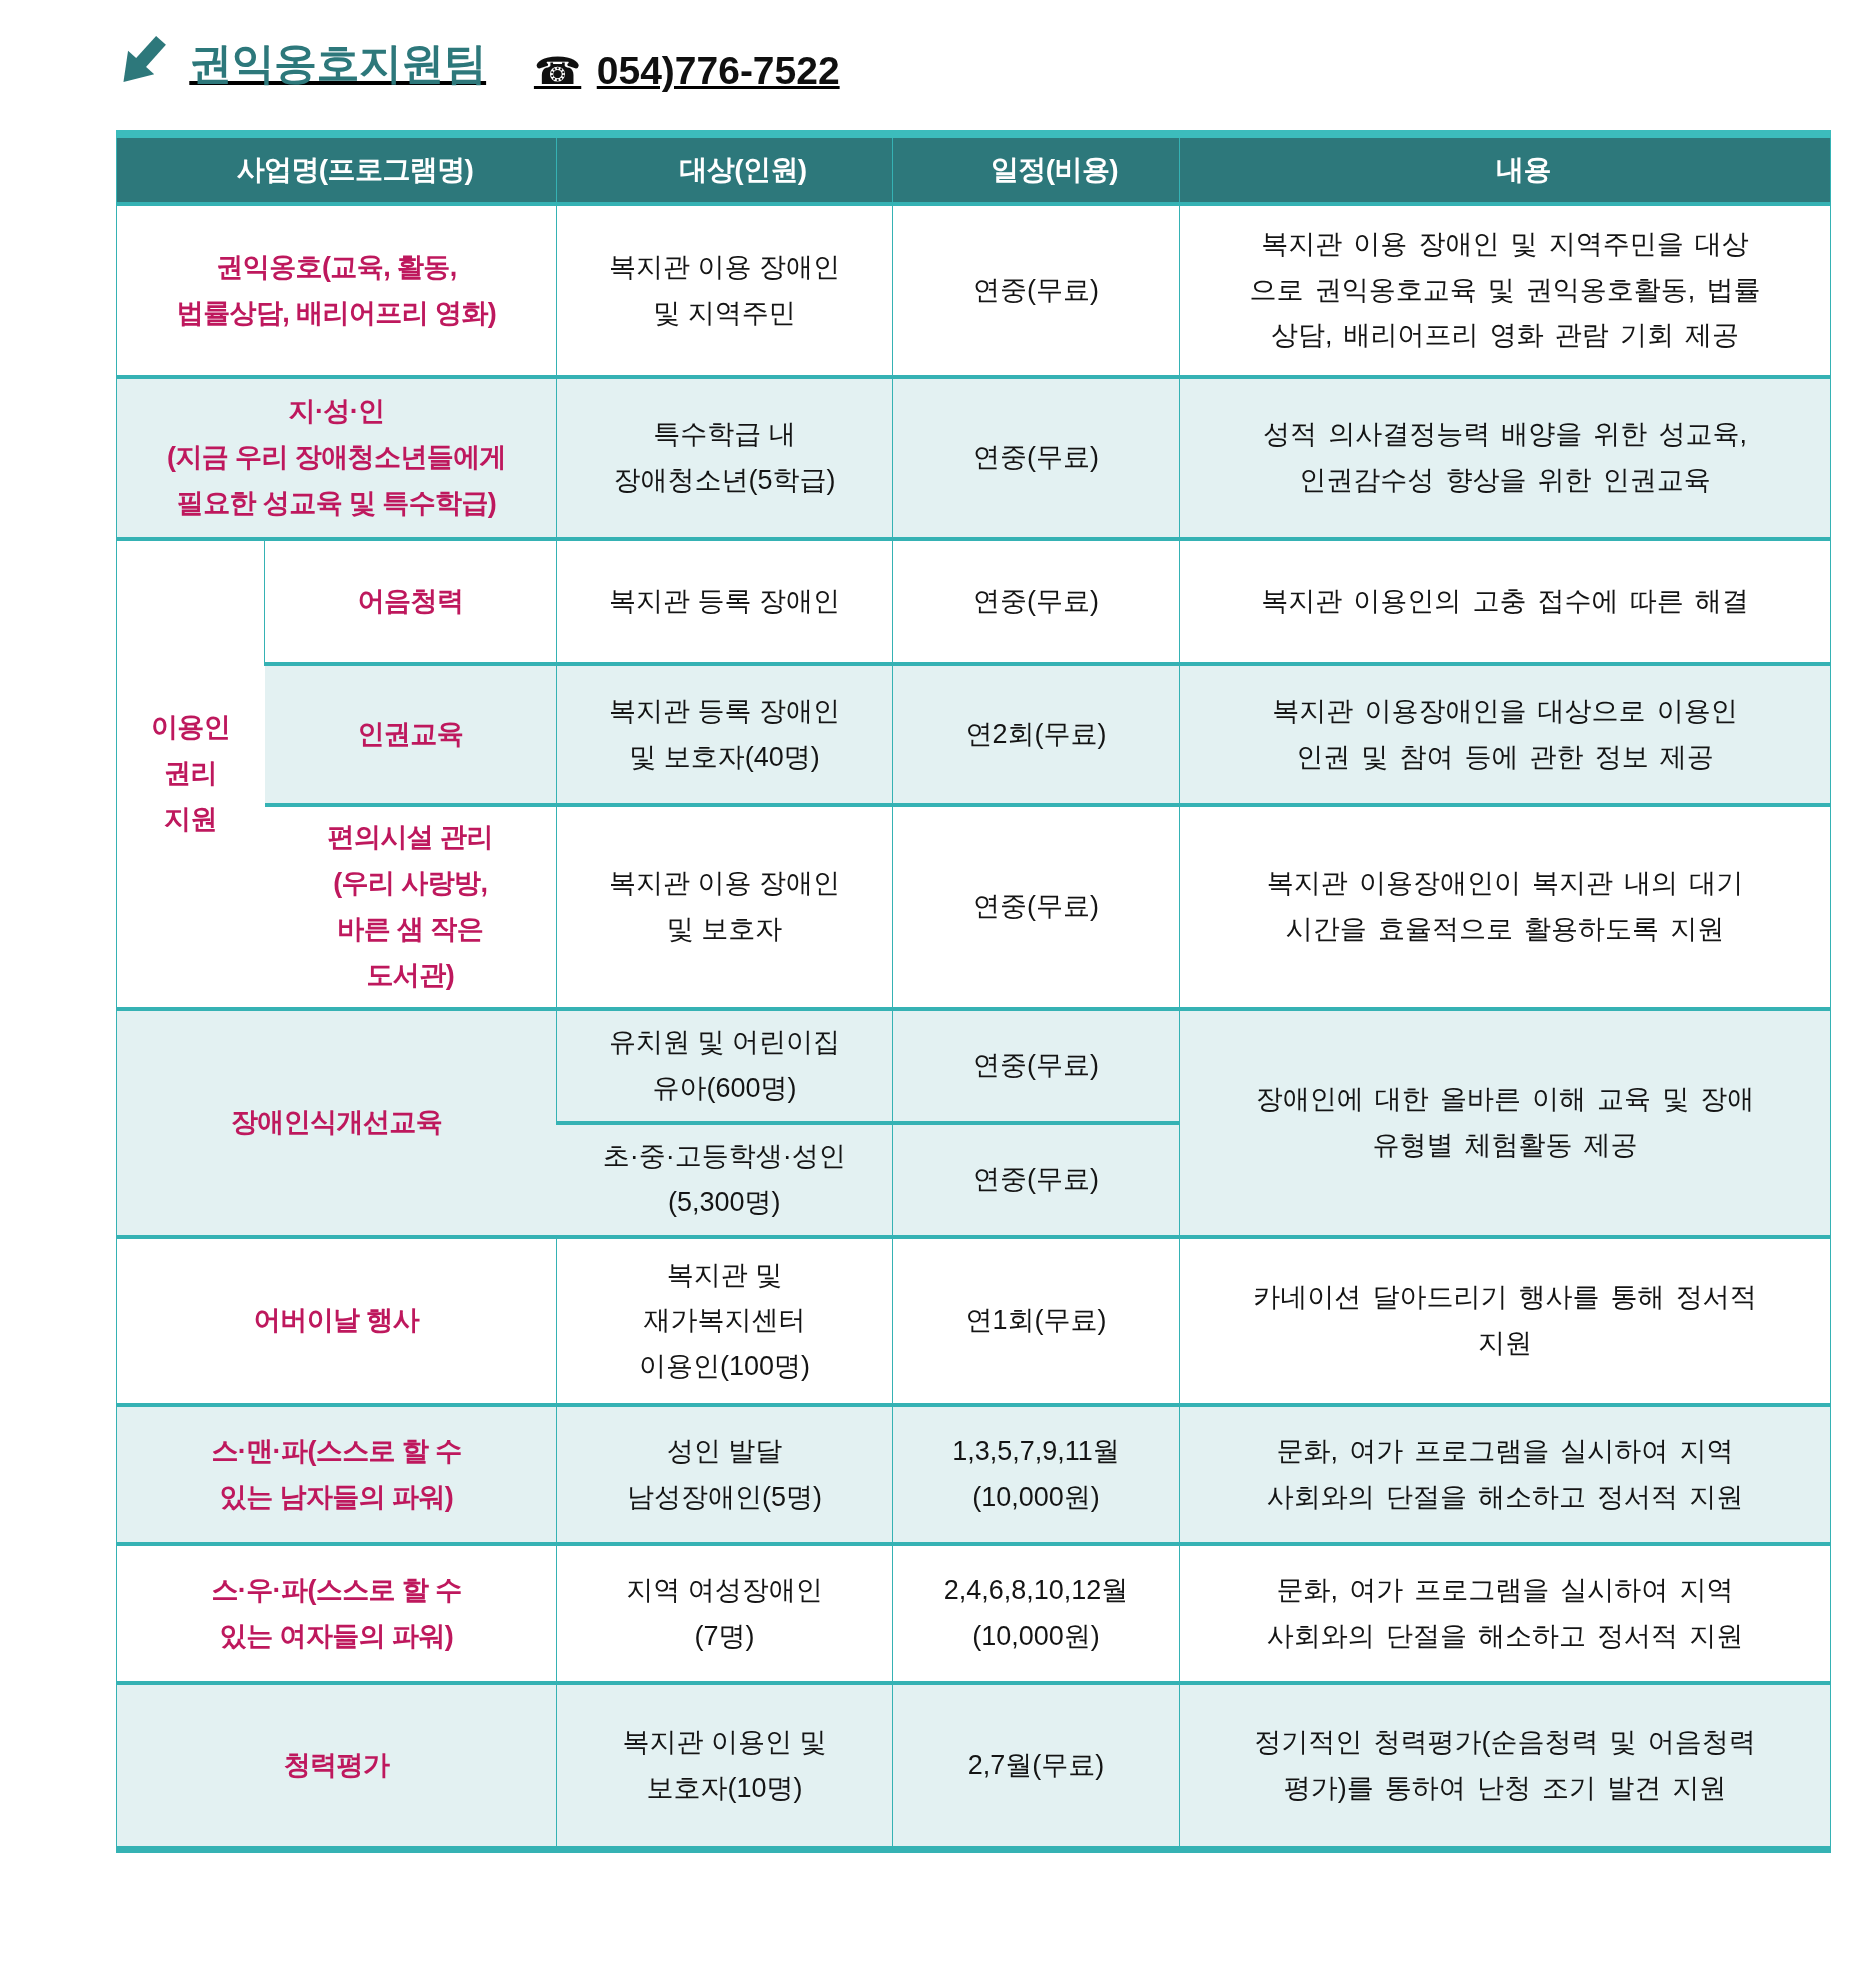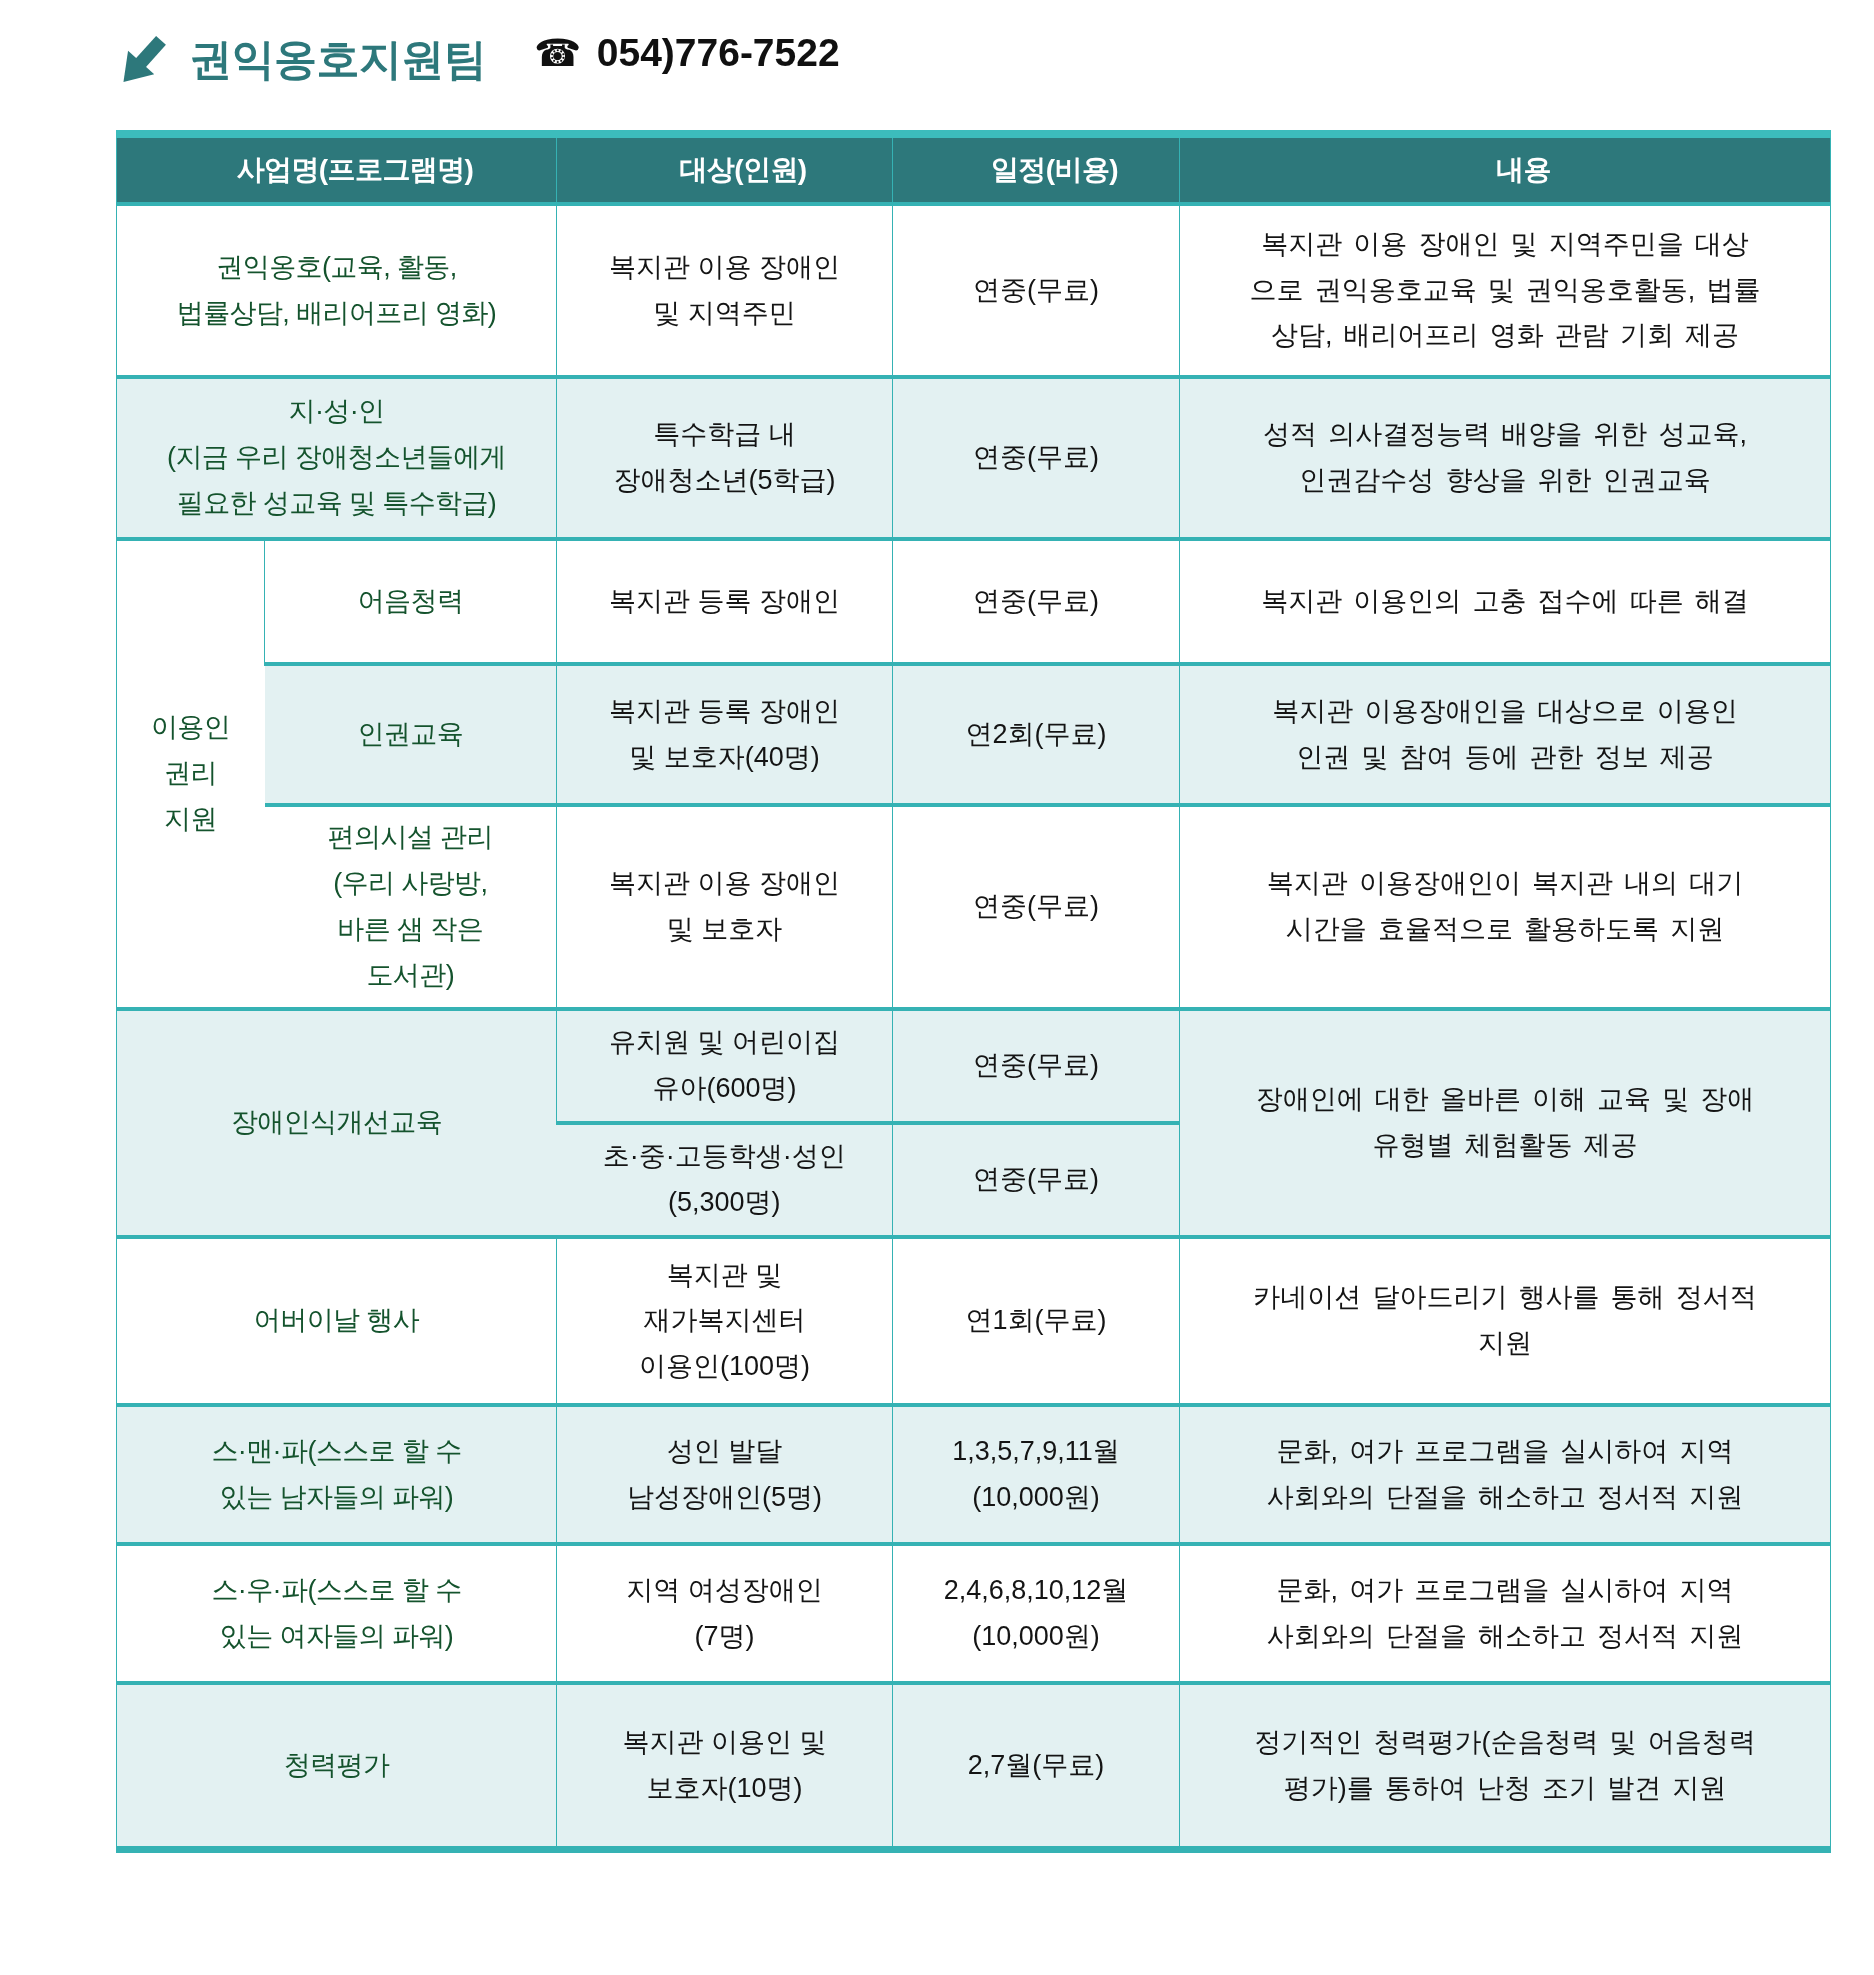--- a/index.html
+++ b/index.html
@@ -15,23 +15,24 @@
     width: 1874px;
     height: 1975px;
     background: #ffffff;
     overflow: hidden;
   }
   .doc-header {
     position: absolute;
     left: 114px;
     top: 31px;
     display: flex;
-    align-items: flex-start;
+    align-items: flex-end;
     gap: 20.3px;
     white-space: nowrap;
+    text-decoration: underline;
   }
   .arrow-wrap {
     width: 55px;
     height: 62px;
     display: inline-flex;
     align-items: center;
     justify-content: center;
   }
   .doc-title {
     margin: 0;
@@ -91,22 +92,22 @@
     padding-left: 38px;
   }
   .program-table td {
     font-size: 27px;
     line-height: 1.7;
     color: #141414;
     text-align: center;
     padding: 8.4px 10.8px;
   }
   .program-table td.name-cell {
-    color: #14532d;
-    font-weight: 400;
+    color: #be185d;
+    font-weight: 700;
     letter-spacing: -0.6px;
   }
   .program-table td.content-cell {
     text-align: center;
     padding: 12px 23px;
     word-spacing: 3.6px;
   }
   tr.alt td { background: #e3f1f2; }
   tr.plain td { background: #ffffff; }
   td.span-white { background: #ffffff !important; text-align: center; }

